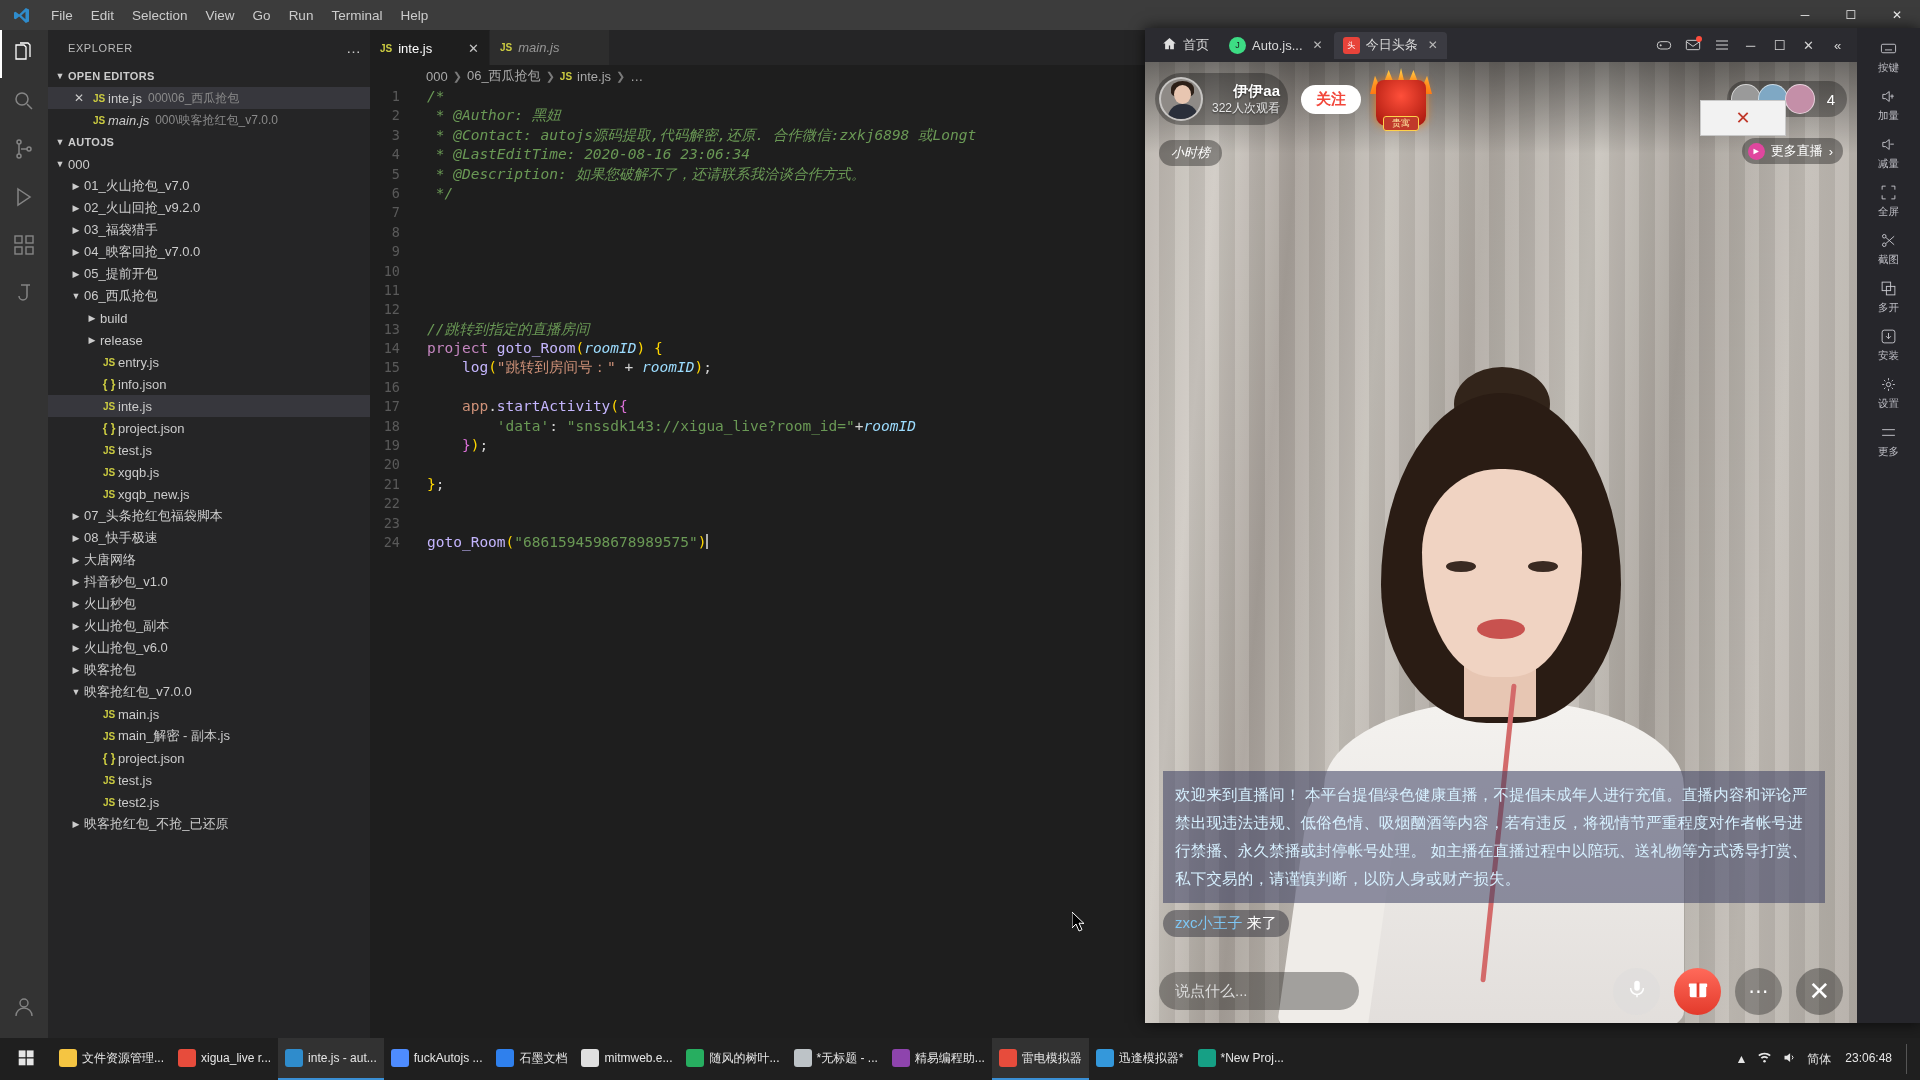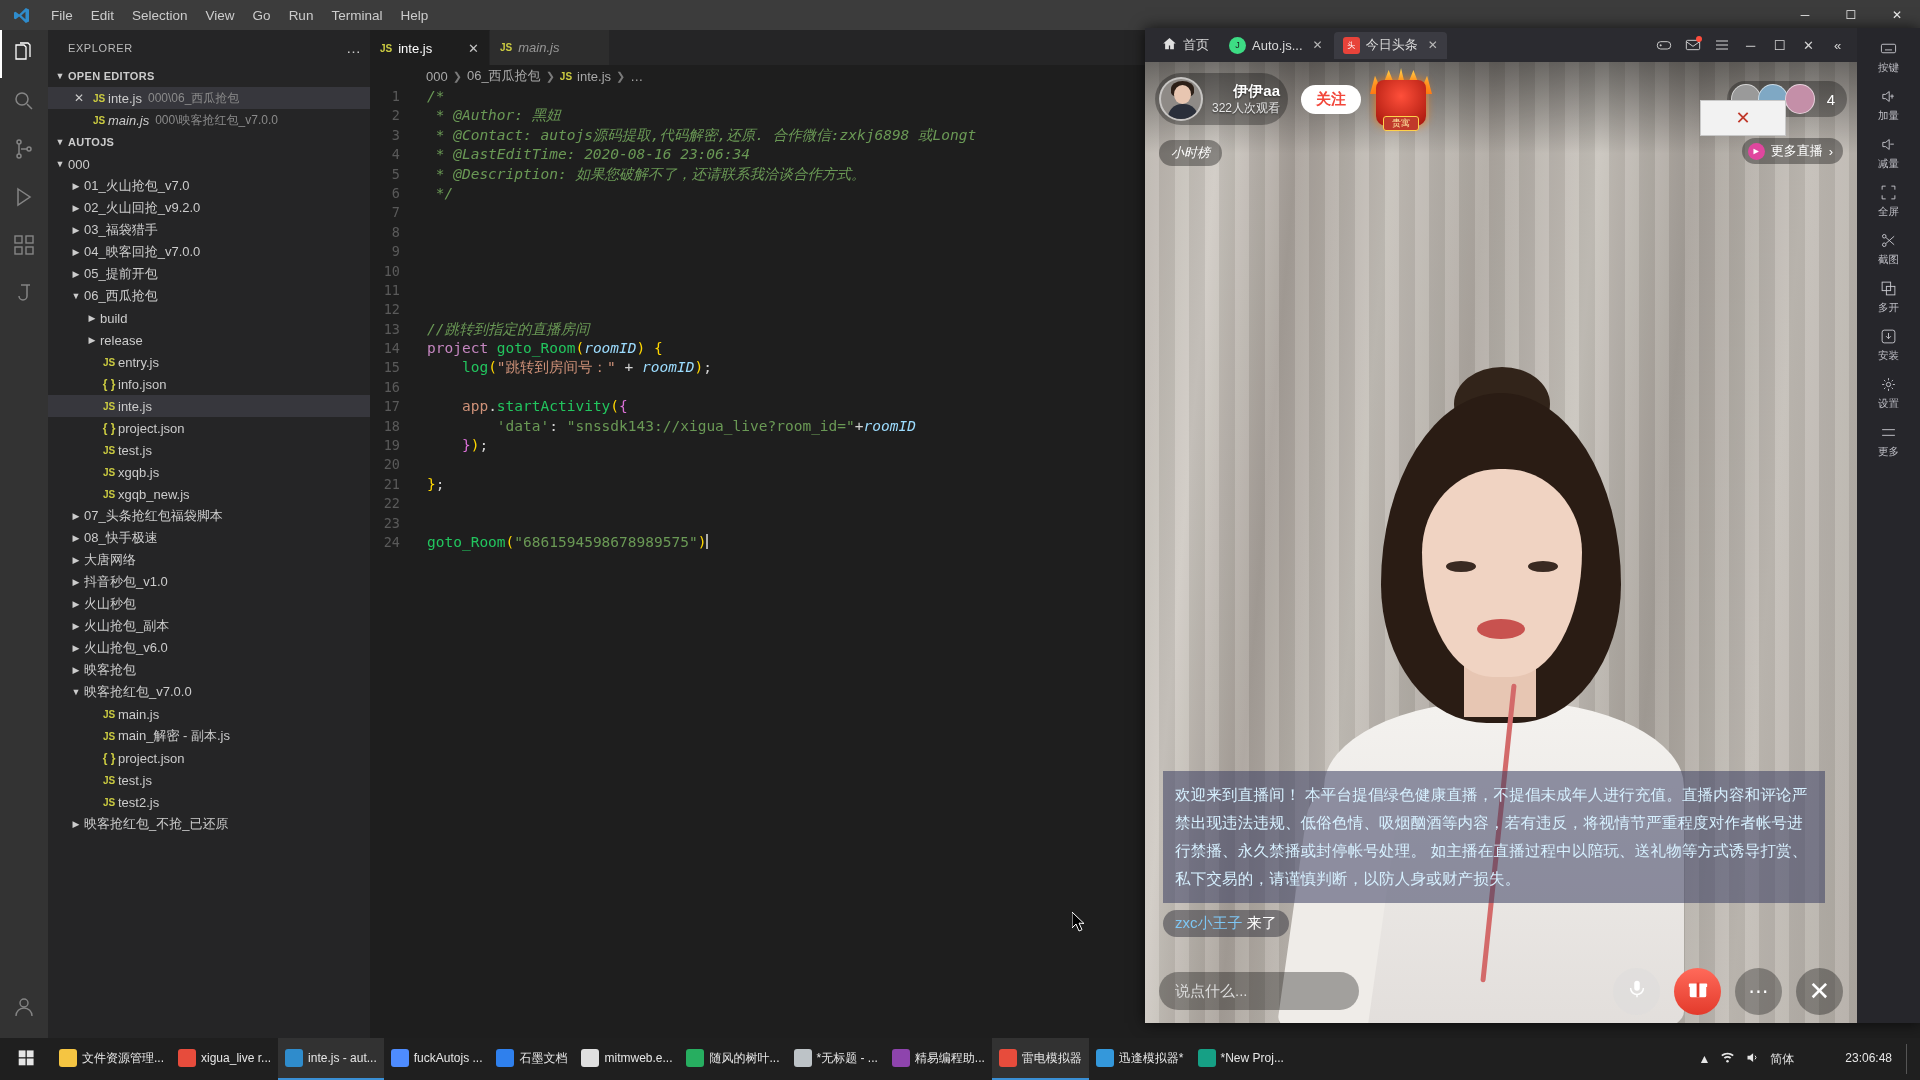--- a/index.html
+++ b/index.html
@@ -77,21 +77,21 @@
   .bc-sep { color:#7a7a7a; font-size:11px; }
   .bc-ji { color:#cbcb41; font-size:10px; font-weight:bold; }
 
   .code { flex:1; position:relative; overflow:hidden; font-family:"DejaVu Sans Mono","Liberation Mono",monospace;
           font-size:14.5px; line-height:19.4px; }
   .codeline { display:flex; height:19.4px; white-space:pre; }
   .ln { width:52px; flex:0 0 52px; text-align:right; padding-right:22px; color:#5a5a5a; font-size:13.5px; }
   .ctext { padding-left:5px; }
   .cm { color:#6A9955; font-style:italic; }
   .kw { color:#C586C0; }
-  .fn2 { color:#22c55e; }
+  .fn2 { color:#c4b5fd; }
   .par { color:#9CDCFE; font-style:italic; }
   .str { color:#CE9178; }
   .str2 { color:#6A9955; }
   .op { color:#D4D4D4; }
   .br1 { color:#FFD700; }
   .br2 { color:#DA70D6; }
   .cursor-caret { display:inline-block; width:2px; height:15px; background:#aeafad; vertical-align:-2px; }
 
   
   .statusbar { height:22px; background:#1e1e1e; border-top:1px solid #2b2b2b;
@@ -237,21 +237,21 @@
   .tb-item { display:flex; align-items:center; gap:5px; height:42px; padding:0 7px;
              color:#e6e6e6; font-size:12px; max-width:124px; overflow:hidden; white-space:nowrap;
              border-bottom:2px solid transparent; }
   .tb-item.active { background:#323232; border-bottom:2px solid #3a8fd4; }
   .tb-ic { width:18px; height:18px; border-radius:3px; flex:0 0 18px;
            display:flex; align-items:center; justify-content:center; font-size:9px; color:#fff; }
   .tb-right { margin-left:auto; display:flex; align-items:center; gap:10px; padding-right:8px;
               color:#e6e6e6; font-size:12px; }
   .tb-right svg { width:15px; height:15px; }
   .tb-clock { display:flex; flex-direction:column; align-items:center; line-height:1.1;
-              font-size:12px; padding:0 4px;margin-left:37px; }
+              font-size:12px; padding:0 4px; }
 </style>
 </head>
 <body>
 
 <div id="root">
 
   <div class="vscode">
 
     <div class="titlebar">
       <div class="vs-logo">

